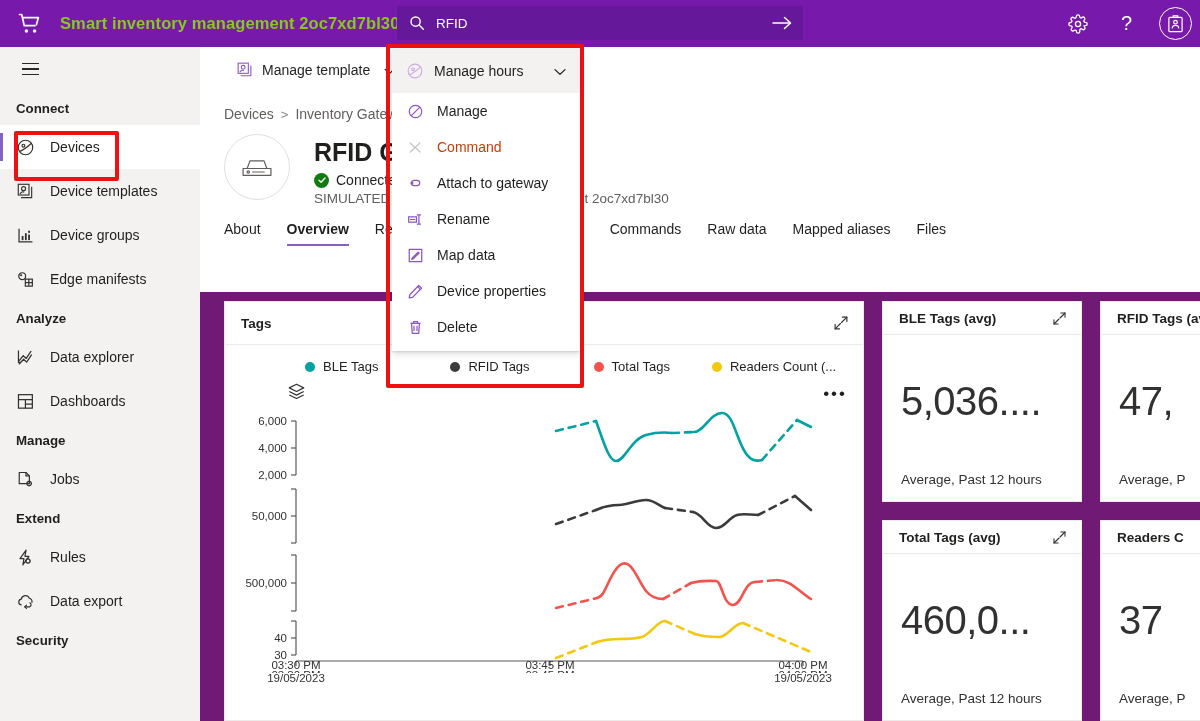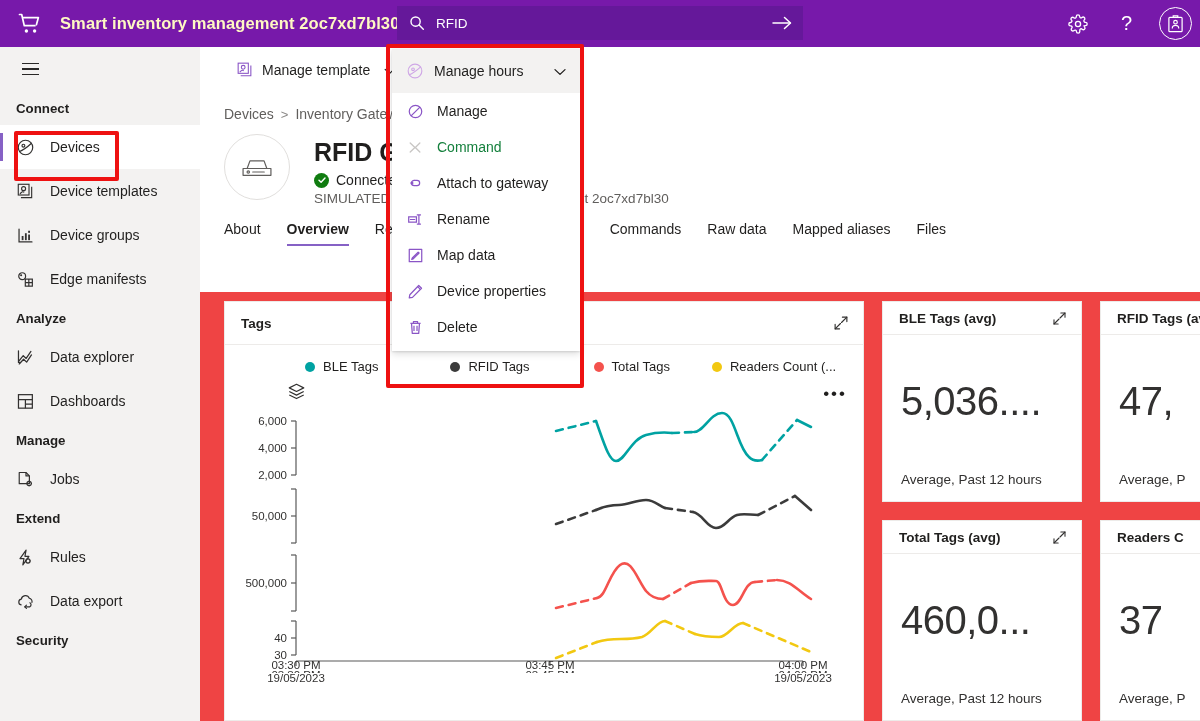--- a/index.html
+++ b/index.html
@@ -19,21 +19,21 @@
     width: 1200px; height: 47px;
     background: #7719aa;
     display: flex; align-items: center;
   }
   .topbar-logo {
     width: 60px; height: 47px;
     display: flex; align-items: center; justify-content: center;
     color: #ffffff;
   }
   .topbar-title {
-    color: #fef9c3;
+    color: #84cc16;
     font-size: 16.5px;
     font-weight: bold;
     letter-spacing: 0.1px;
     white-space: nowrap;
     text-align: center;
   }
   .search-wrap {
     position: absolute; left: 397px; top: 6px;
     width: 406px; height: 34px;
     background: #65189a;
@@ -155,21 +155,21 @@
   .tab.active { font-weight: bold; }
   .tab.active::after {
     content: ""; position: absolute; left: 0; right: 0; bottom: 0;
     height: 2.5px; background: #8661c5;
   }
 
   
   .dash {
     position: absolute; left: 0; top: 245px;
     width: 1000px; height: 429px;
-    background: #ef4444;
+    background: #701a75;
     padding: 9px 0 0 24px;
     display: flex; gap: 18px;
   }
   .card {
     background: #ffffff;
     border: 1px solid #edebe9;
   }
   .card-head {
     height: 43px; display: flex; align-items: center; justify-content: space-between;
     padding: 0 14px 0 16px;
@@ -214,21 +214,21 @@
     padding: 0 14px; background: #f3f2f1; cursor: pointer;
     font-size: 14px; color: #201f1e;
   }
   .menu-trigger .mt-chev { margin-left: auto; }
   .menu-item {
     height: 36px; display: flex; align-items: center; gap: 13px;
     padding: 0 14px; cursor: pointer;
     font-size: 14px; color: #201f1e;
   }
   .menu-item .mi-icon { color: #8a55c6; width: 18px; display: flex; align-items: center; justify-content: center; }
-  .menu-item.disabled { color: #15803d; cursor: default; }
+  .menu-item.disabled { color: #c2410c; cursor: default; }
   .menu-item.disabled .mi-icon { color: #c8c6c4; }
 
   
   .hl {
     position: absolute; border: 4px solid #ee1111;
     pointer-events: none; z-index: 60; border-radius: 2px;
   }
   .hl-devices { left: 14px; top: 131px; width: 105px; height: 50px; }
   .hl-menu { left: 386px; top: 44px; width: 198px; height: 344px; }
 </style>

